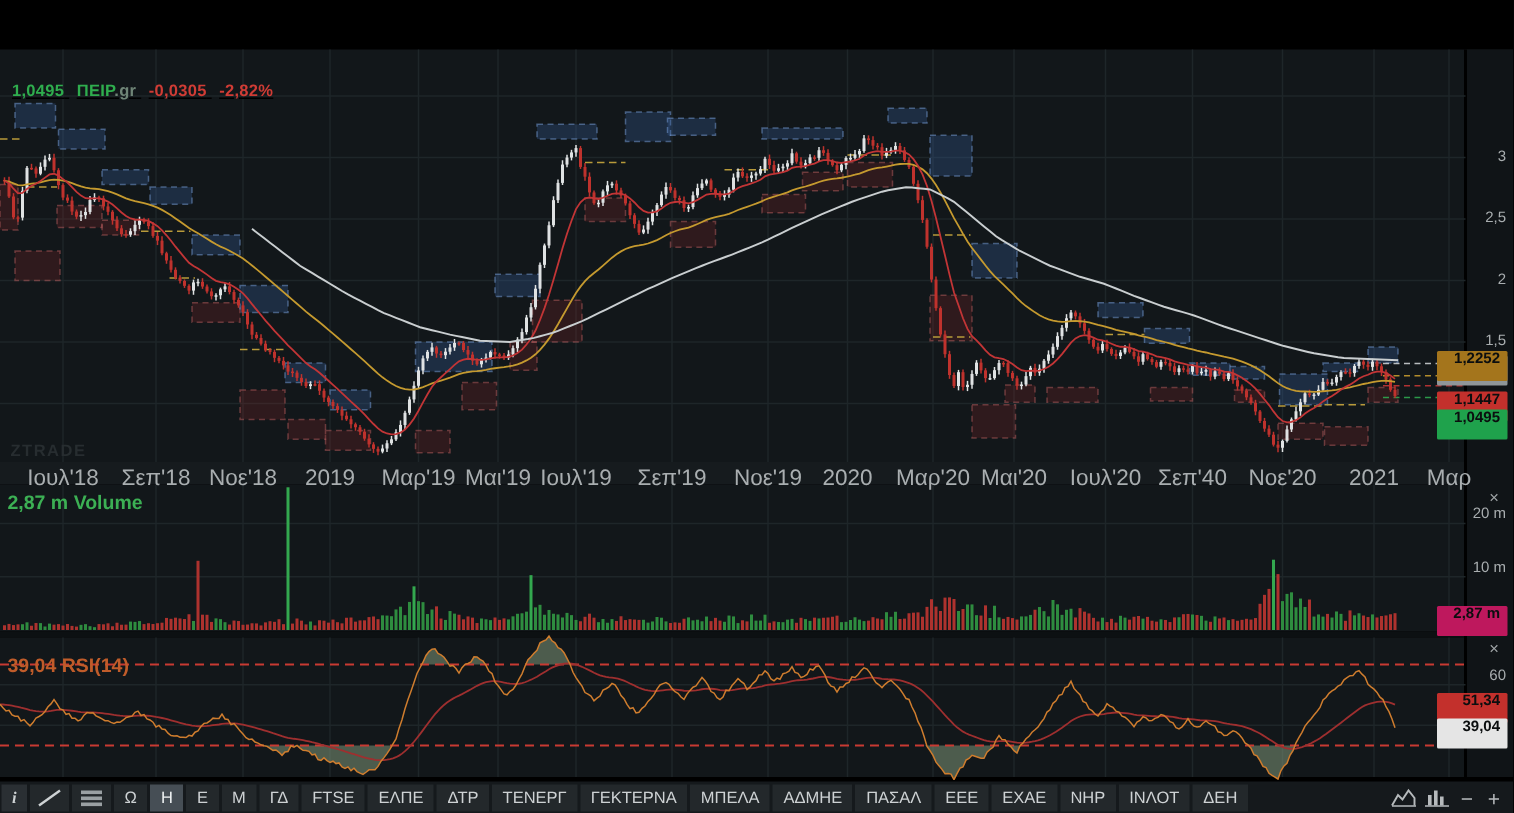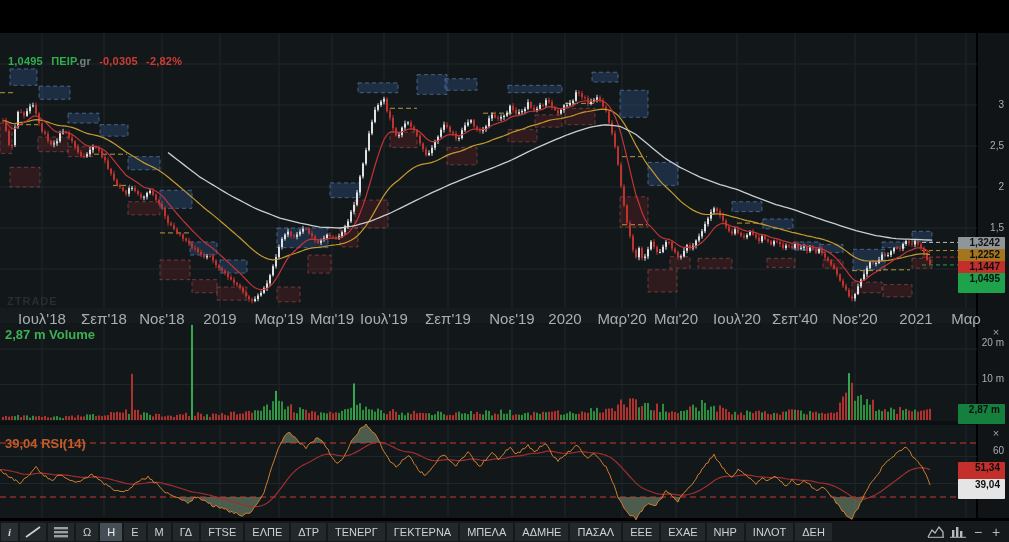--- a/index.html
+++ b/index.html
@@ -1,20 +1,20 @@
 <!DOCTYPE html>
 <html><head>
 <meta charset="utf-8">
 <style>
   html,body{margin:0;padding:0;background:#000;}
   .app{position:relative;width:1009px;height:542px;background:#000;overflow:hidden;
        font-family:"Liberation Sans",sans-serif;-webkit-font-smoothing:antialiased;}
   #chart-svg{position:absolute;left:0;top:0;}
   .ov{position:absolute;white-space:nowrap;pointer-events:none;}
-  .ticker{left:8px;top:55px;font-size:11px;font-weight:bold;letter-spacing:.2px;}
+  .ticker{left:8px;top:55px;font-size:11px;font-weight:bold;letter-spacing:.2px;text-decoration:underline;}
   .tick-green{color:#2fae4e;}
   .tick-suffix{color:#6f8577;}
   .tick-red{color:#d03c35;margin-left:5px;}
   .pane-title{font-size:13px;font-weight:bold;}
   .vol-title{left:5px;top:327px;color:#3cb054;}
   .rsi-title{left:5px;top:428px;color:#c05c2a;margin-top:8px;}
   .watermark{left:7px;top:295px;font-size:11px;font-weight:bold;color:#272d30;letter-spacing:1px;}
   .yaxis-label{position:absolute;font-size:10px;color:#a9aeb0;text-align:right;width:24px;}
   .xaxis-label{position:absolute;top:310px;font-size:15px;color:#a9aeb0;transform:translateX(-50%);}
   .badge{position:absolute;left:958px;width:47px;height:20px;font-size:10px;font-weight:bold;
@@ -1147,26 +1147,26 @@
       <div class="xaxis-label" style="left: 737px;">Ιουλ'20</div>
       <div class="xaxis-label" style="left: 795px;">Σεπ'40</div>
       <div class="xaxis-label" style="left: 855px;">Νοε'20</div>
       <div class="xaxis-label" style="left: 916px;">2021</div>
       <div class="xaxis-label" style="left: 966px;">Μαρ</div>
       <div class="yaxis-label" style="left: 980px; top: 99px;">3</div>
       <div class="yaxis-label" style="left: 980px; top: 140px;">2,5</div>
       <div class="yaxis-label" style="left: 980px; top: 181px;">2</div>
       <div class="yaxis-label" style="left: 980px; top: 222px;">1,5</div>
       <div class="badge" style="top: 237px; background: rgb(143, 150, 153); color: rgb(17, 17, 17);">1,3242</div>
-      <div class="badge" style="top: 249px; background: rgb(164, 117, 28); color: rgb(11, 14, 15);">1,2252</div>
+      <div class="badge" style="top: 234px; background: rgb(164, 117, 28); color: rgb(11, 14, 15);">1,2252</div>
       <div class="badge" style="top: 261px; background: rgb(195, 48, 44); color: rgb(11, 14, 15);">1,1447</div>
       <div class="badge" style="top: 273px; background: rgb(31, 162, 76); color: rgb(11, 14, 15);">1,0495</div>
       <div class="yaxis-label" style="left: 978px; top: 337px; width: 26px;">20 m</div>
       <div class="yaxis-label" style="left: 978px; top: 372.5px; width: 26px;">10 m</div>
-      <div class="badge" style="top: 403.812px; background: #15803d;">2,87 m</div>
+      <div class="badge" style="top: 403.812px; background: #be185d;">2,87 m</div>
       <div class="yaxis-label" style="left: 980px; top: 444.5px;">60</div>
       <div class="yaxis-label" style="left: 972px; top: 471.5px;">40</div>
       <div class="badge" style="top: 462.191px; background: rgb(195, 48, 44);">51,34</div>
       <div class="badge" style="top: 478.796px; background: #e5e5e5;">39,04</div>
     </div>
 
   <div class="toolbar">
     <div class="tb-btn first">i</div>
     <div class="tb-icon">
       <svg width="16" height="12">

